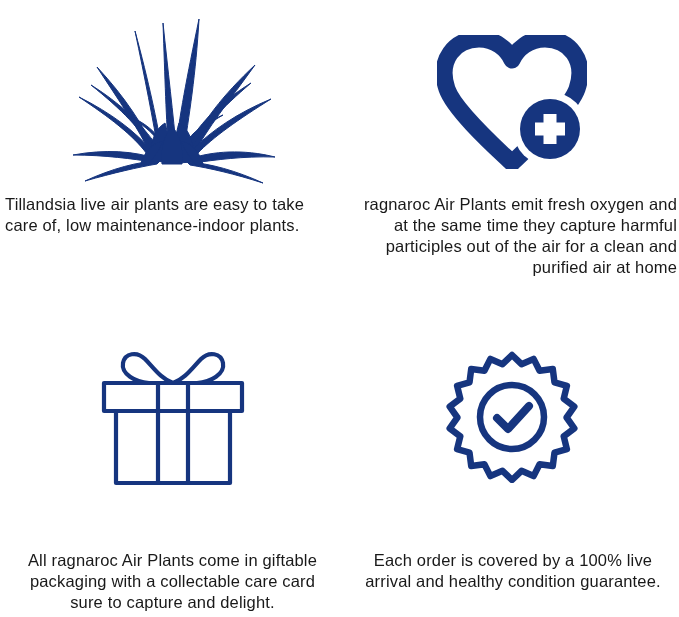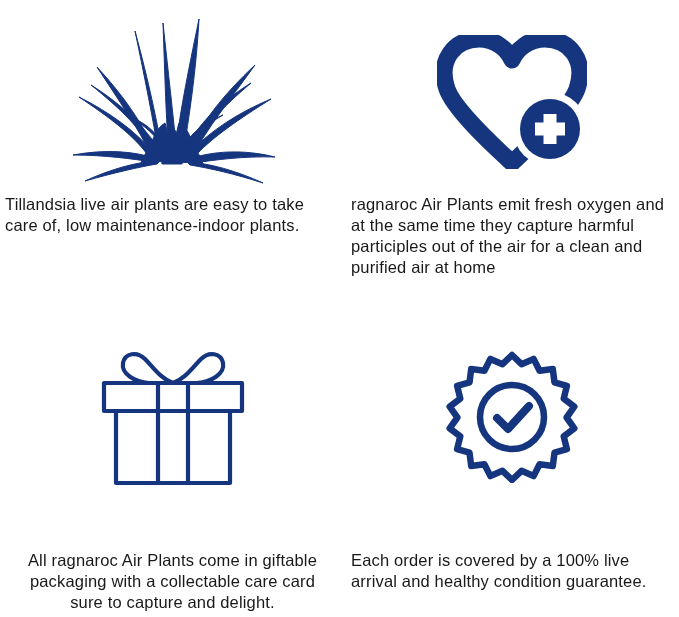--- a/index.html
+++ b/index.html
@@ -50,35 +50,35 @@
   
   .cell-plant .icon-area { height: 190px; padding-top: 2px; }
   .cell-plant .caption {
     text-align: left;
     padding: 4px 8px 0 5px;
   }
 
   
   .cell-heart .icon-area { height: 190px; padding-top: 14px; }
   .cell-heart .caption {
-    text-align: left;
+    text-align: right;
     padding: 4px 2px 0 6px;
   }
 
   
   .cell-gift .icon-area { height: 200px; padding-top: 16px; }
   .cell-gift .caption {
     text-align: center;
     padding: 42px 14px 0 14px;
   }
 
   
   .cell-badge .icon-area { height: 200px; padding-top: 18px; }
   .cell-badge .caption {
-    text-align: left;
+    text-align: center;
     padding: 42px 4px 0 6px;
   }
 
   svg { display: block; }
 </style>
 </head>
 <body>
 
 <div class="feature-grid">
 

